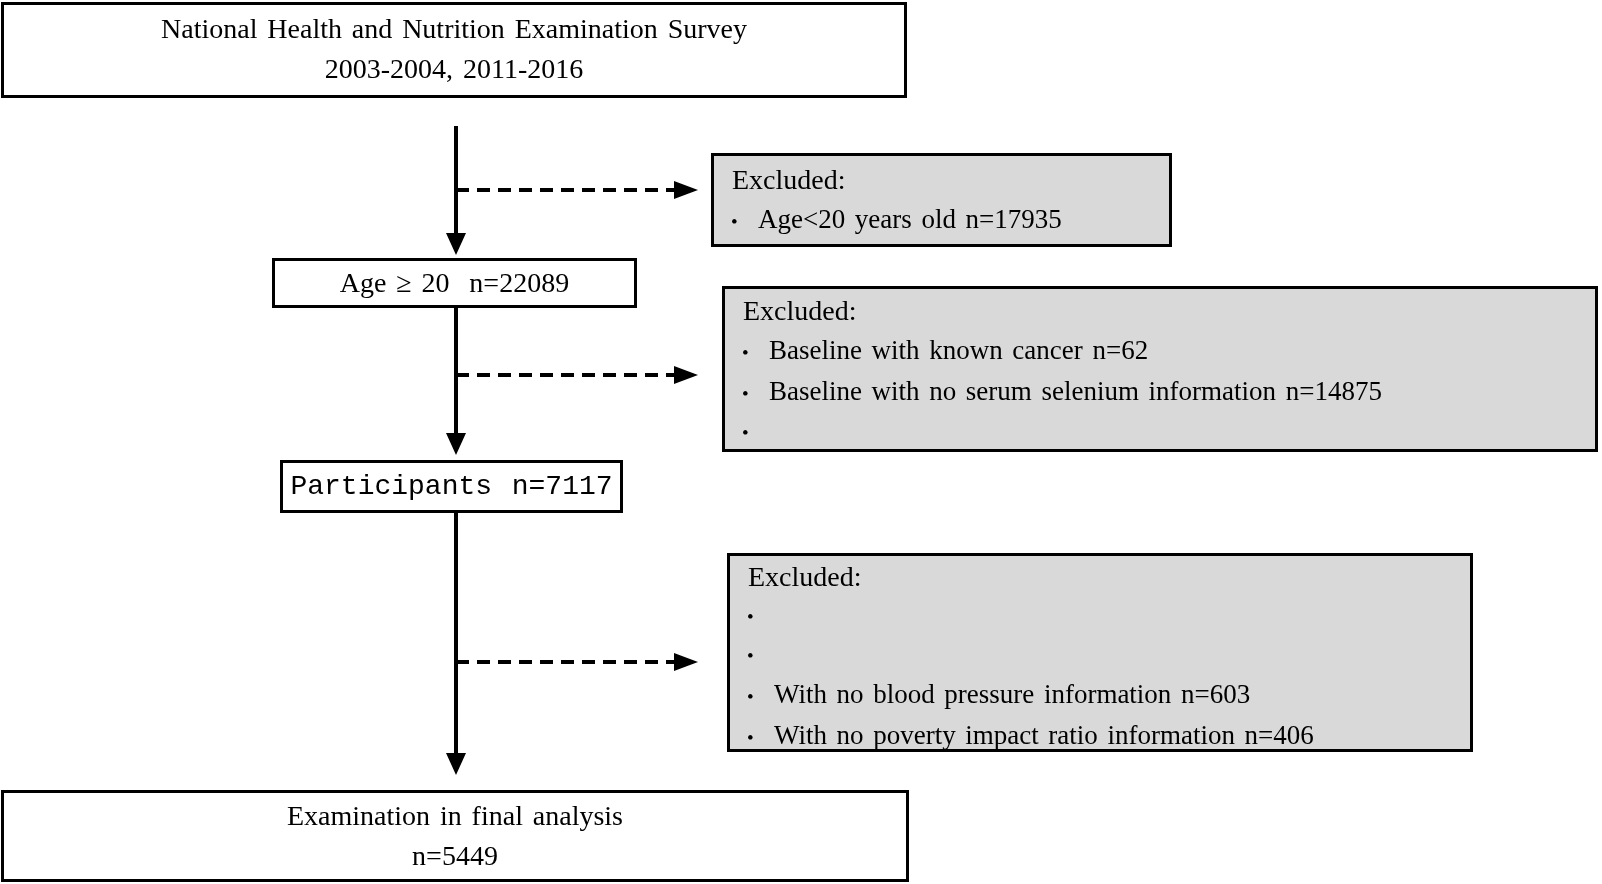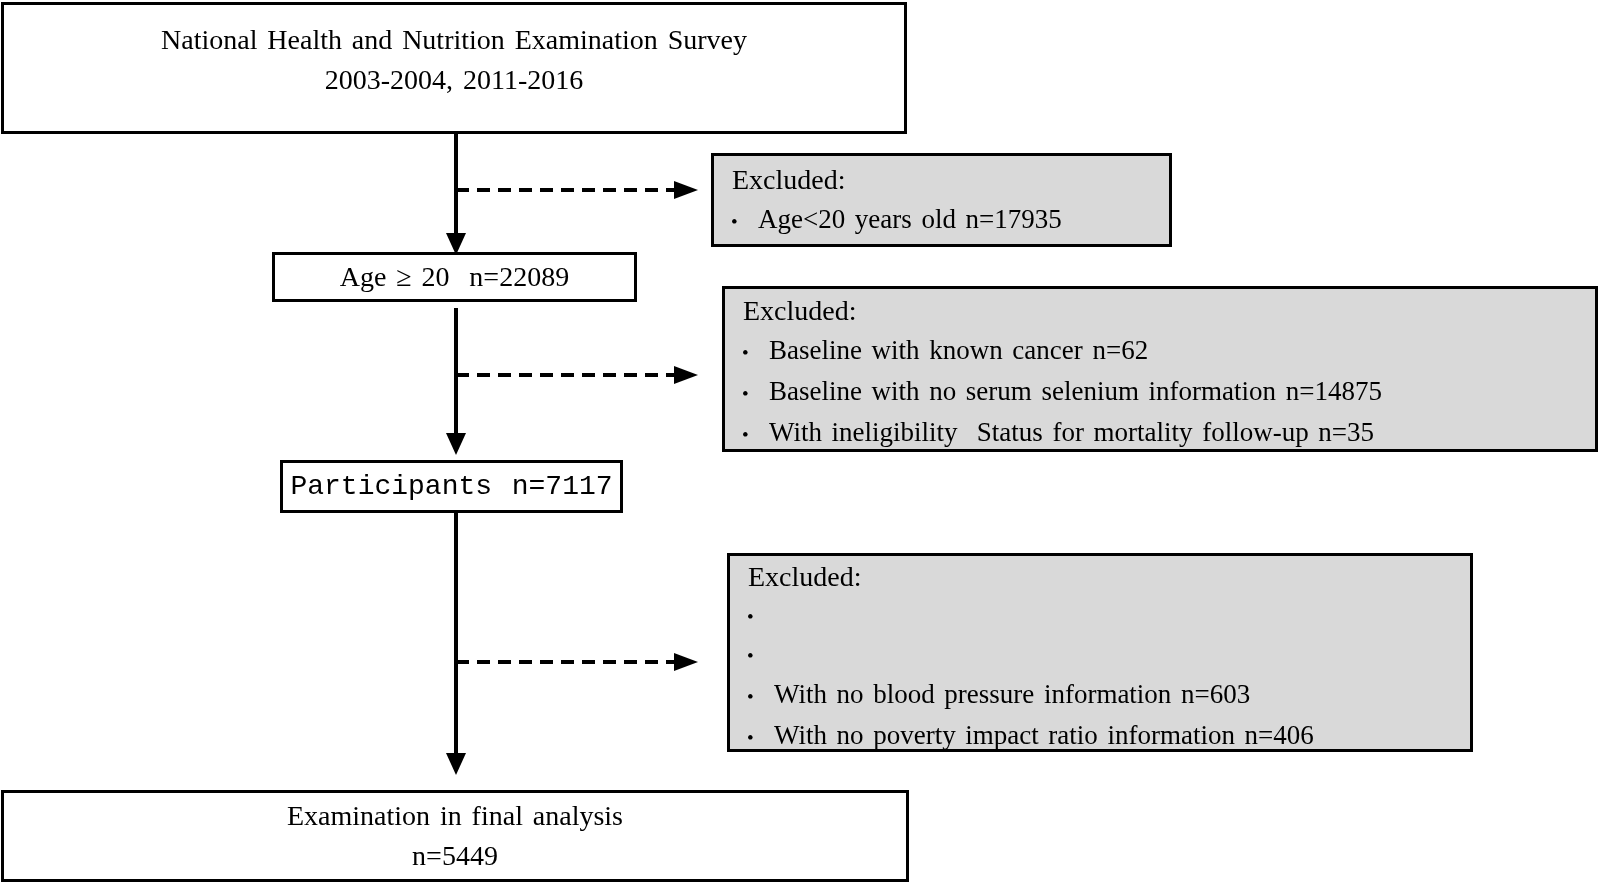--- a/index.html
+++ b/index.html
@@ -30,26 +30,26 @@
     border: 3px solid #000000;
     background: #d9d9d9;
     text-align: left;
     word-spacing: 0.18em;
   }
   .node-label, .node-line {
     white-space: pre-wrap;
     font-size: 28px;
   }
   #box-source {
-    left: 1px; top: 2px; width: 906px; height: 132px;
-    padding-top: 15px;
+    left: 1px; top: 2px; width: 906px; height: 96px;
+    padding-top: 4px;
   }
   #box-source .node-line { line-height: 40px; }
   #box-age {
-    left: 272px; top: 252px; width: 365px; height: 50px;
+    left: 272px; top: 258px; width: 365px; height: 50px;
     line-height: 44px;
   }
   #box-participants {
     left: 280px; top: 460px; width: 343px; height: 53px;
     line-height: 47px;
     font-family: Liberation Mono, monospace;
   }
   #box-final {
     left: 1px; top: 790px; width: 908px; height: 92px;
     padding-top: 3px;
@@ -145,21 +145,20 @@
     <div class="excl-item">
       <span class="bullet-icon">•</span>
       <span class="bullet-text">Baseline with known cancer n=62</span>
     </div>
     <div class="excl-item">
       <span class="bullet-icon">•</span>
       <span class="bullet-text">Baseline with no serum selenium information n=14875</span>
     </div>
     <div class="excl-item">
       <span class="bullet-icon">•</span>
-      <span class="bullet-text">With ineligibility  Status for mortality follow-up n=35</span>
     </div>
   </div>
 
   <div class="flow-node" id="box-participants">
     <span class="node-label">Participants n=7117</span>
   </div>
 
   <div class="excl-box" id="excl-3">
     <div class="excl-heading">Excluded:</div>
     <div class="excl-item">

